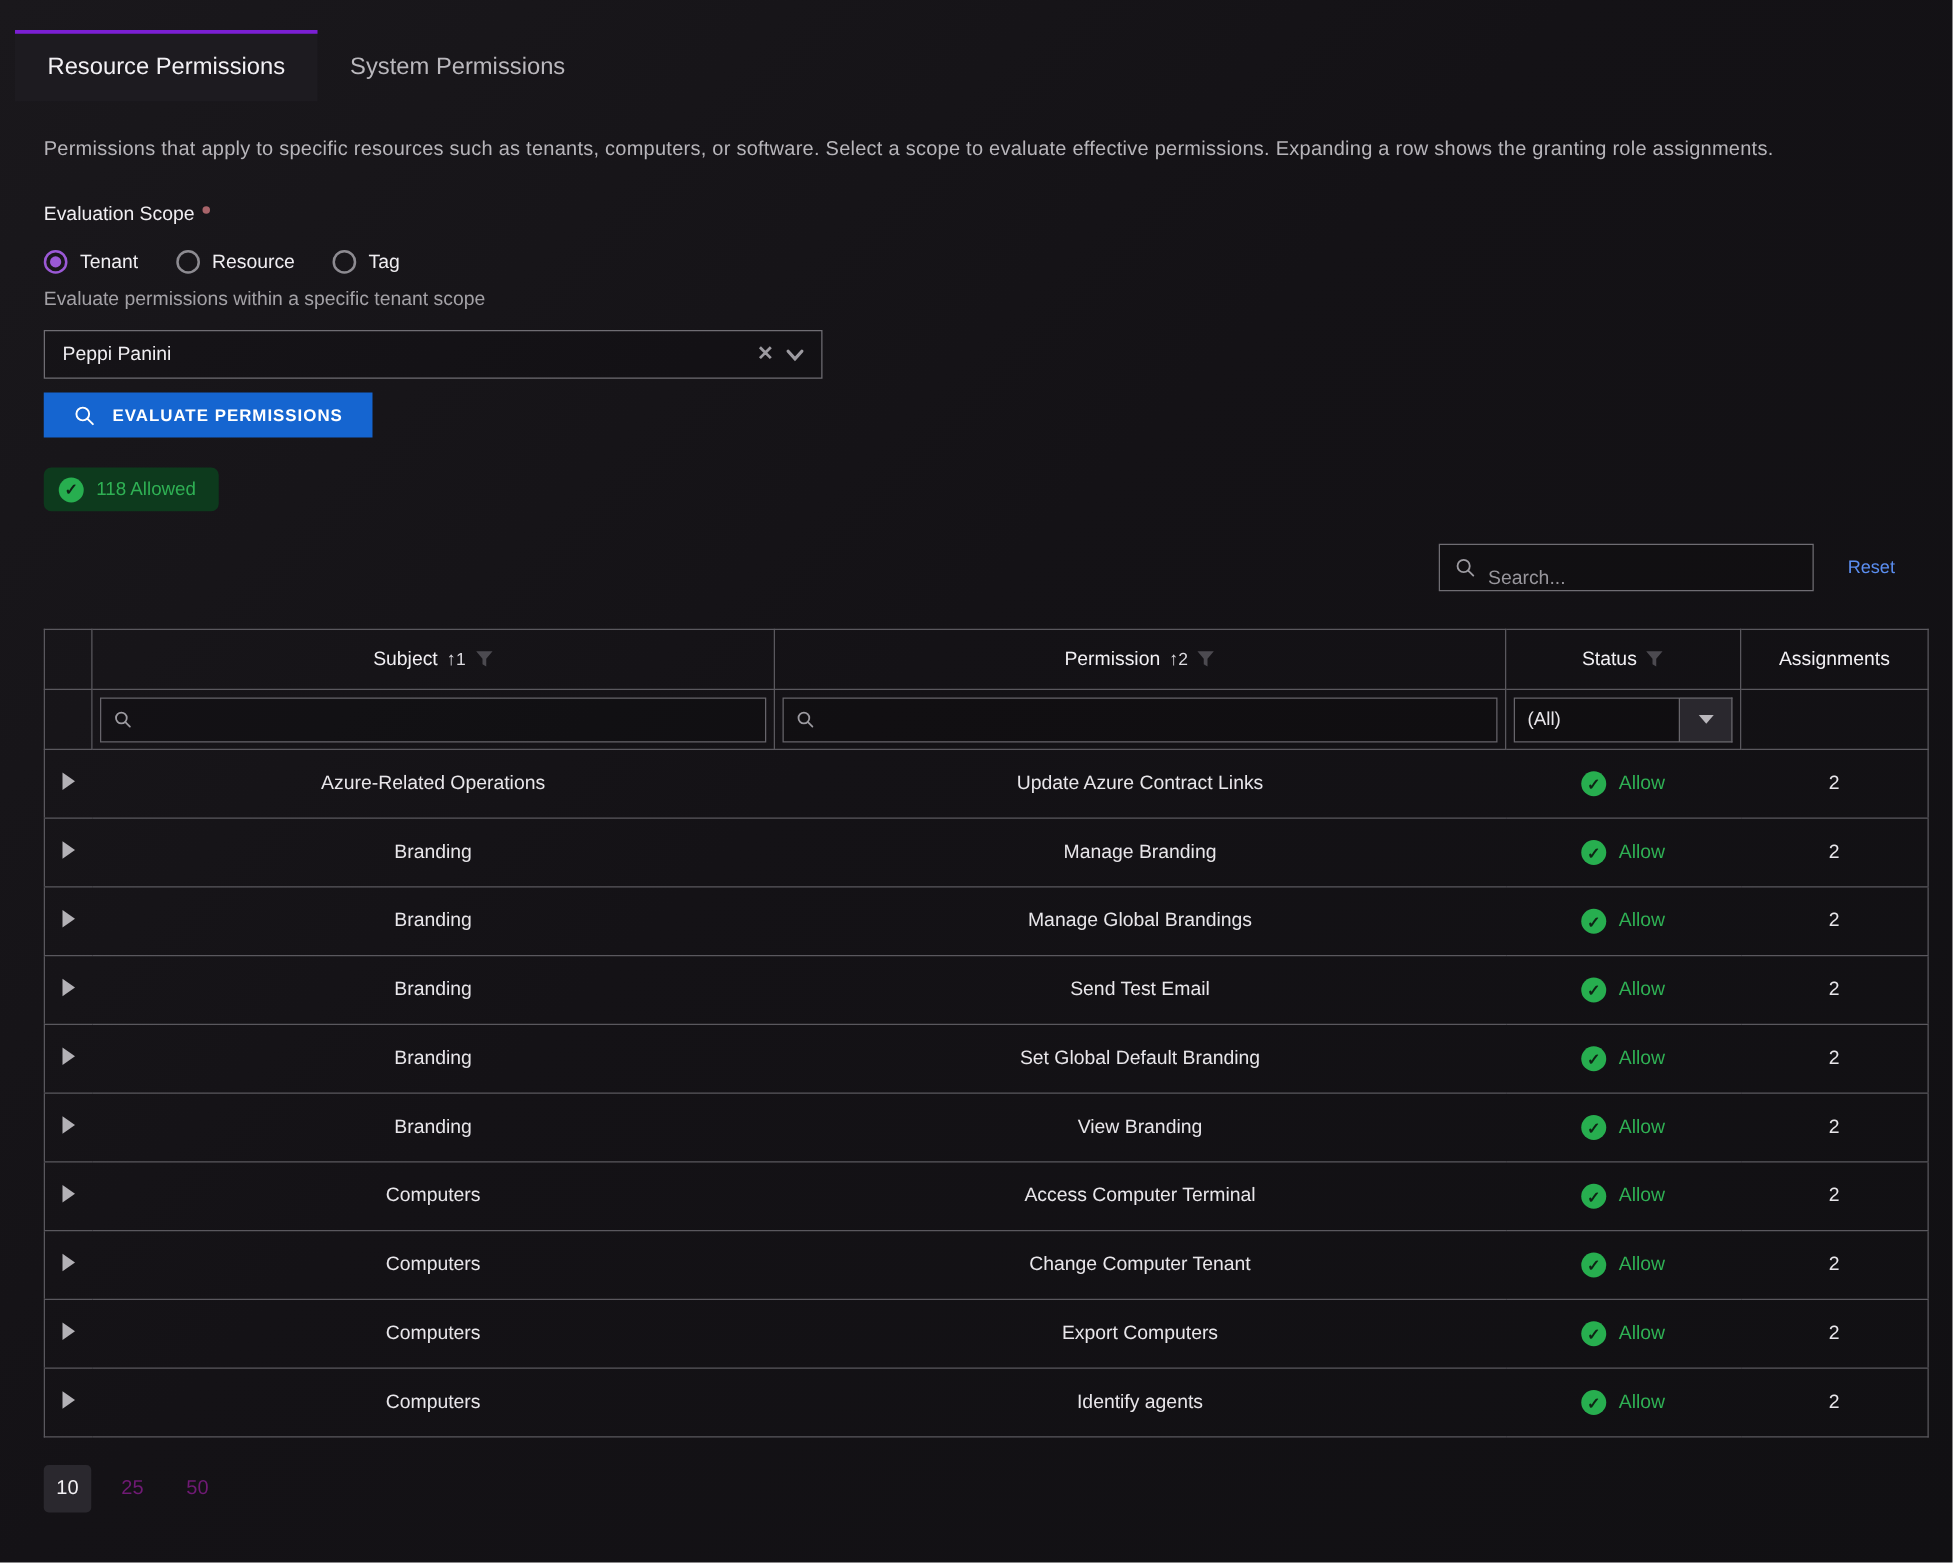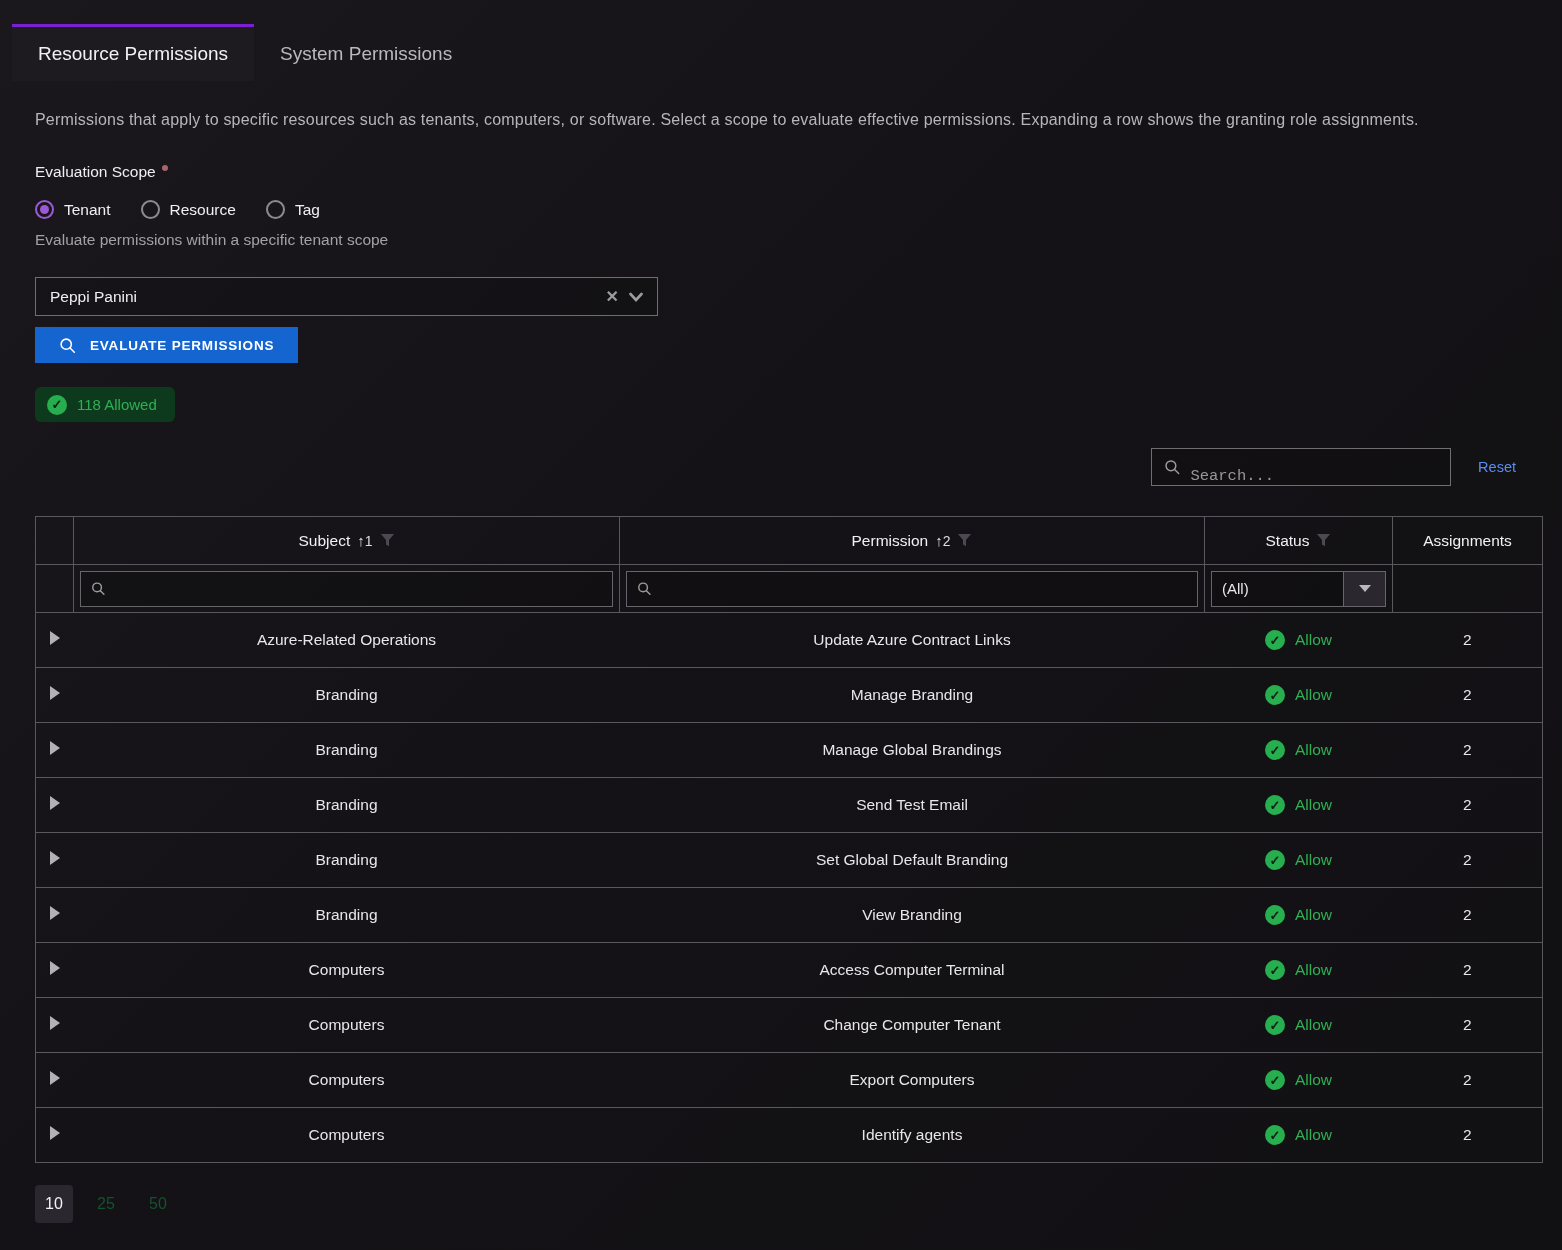--- a/index.html
+++ b/index.html
@@ -30,21 +30,21 @@
     width:19px; height:19px; border-radius:50%; border:2px solid #8d8b91;
     display:flex; align-items:center; justify-content:center; background:transparent;
   }
   .radio-opt.selected .radio-circle { border-color:#9b59d6; }
   .radio-dot { width:9px; height:9px; border-radius:50%; background:transparent; }
   .radio-opt.selected .radio-dot { background:#9b59d6; }
   .scope-help { margin-top:12px; font-size:15.5px; color:#a3a1a6; }
   
   .select-label { margin-top:36px; }
   .select-box {
-    margin-top:28px; width:623px; height:39px; border:1px solid #6f6d73;
+    margin-top:15px; width:623px; height:39px; border:1px solid #6f6d73;
     display:flex; align-items:center; padding:0 14px; font-size:15.5px; color:#f0eef2;
     background:rgba(0,0,0,0.1); cursor:pointer;
   }
   .select-box .value { flex:1; }
   .select-icons { display:flex; align-items:center; gap:10px; color:#9d9ba1; }
   .icon-x { font-size:16px; font-weight:bold; line-height:1; cursor:pointer; }
   .chev { width:14px; height:14px; }
   
   .evaluate-btn {
     margin-top:11px; display:flex; align-items:center; gap:14px;
@@ -63,21 +63,21 @@
     color:#0e2415; font-size:13px; font-weight:bold; line-height:1;
   }
   
   .search-row { display:flex; justify-content:flex-end; align-items:center; margin-top:26px; gap:27px; }
   .search-box {
     width:300px; height:38px; border:1px solid #6f6d73; display:flex; align-items:center;
     padding:0 12px; gap:10px; background:rgba(0,0,0,0.1);
   }
   .search-box input {
     background:transparent; border:none; outline:none; color:#e8e6ea;
-    font-family:Liberation Mono, monospace; font-size:15.5px; width:100%;margin-top:17px;
+    font-family:Liberation Sans, sans-serif; font-size:15.5px; width:100%;margin-top:17px;
   }
   .search-box input::placeholder { color:#98969c; }
   .reset-link { color:#5b8ef0; font-size:14.5px; cursor:pointer; margin-right:26px; }
   
   table { border-collapse:collapse; margin-top:30px; width:1507px; table-layout:fixed; }
   table, thead th, thead td { border:1px solid #5a585e; }
   thead th { height:48px; font-size:15.5px; font-weight:500; color:#f2f0f4; }
   thead .hdr-inner { display:flex; align-items:center; justify-content:center; gap:7px; }
   .sort-ind { color:#dddbe0; font-size:14px; display:inline-flex; align-items:baseline; }
   .sort-arrow { font-size:15px; }
@@ -103,21 +103,21 @@
   .expander {
     display:inline-block; width:0; height:0; cursor:pointer;
     border-top:7px solid transparent; border-bottom:7px solid transparent; border-left:10px solid #b3b1b6;
   }
   .status-cell { display:flex; align-items:center; justify-content:center; gap:10px; color:#2fb054; }
   
   .pagi-row { display:flex; align-items:center; margin-top:22px; height:38px; }
   .sizes { display:flex; gap:14px; }
   .size-btn, .page-btn {
     min-width:38px; height:38px; display:flex; align-items:center; justify-content:center;
-    font-size:16px; color:#14532d; cursor:pointer; border-radius:4px; padding:0 8px;
+    font-size:16px; color:#701a75; cursor:pointer; border-radius:4px; padding:0 8px;
   }
   .size-btn.active { background:#2a282e; color:#f4f2f6; }
   .page-btn.active { background:#232127; color:#f4f2f6; }
   .pagi-right { margin-left:auto; display:flex; align-items:center; gap:4px; margin-right:0; }
   .page-info { color:#9d9ba1; font-size:16px; margin-right:22px; }
   .mag { stroke:#9d9ba1; }
   .mag.white { stroke:#ffffff; }
 </style>
 </head>
 <body>

